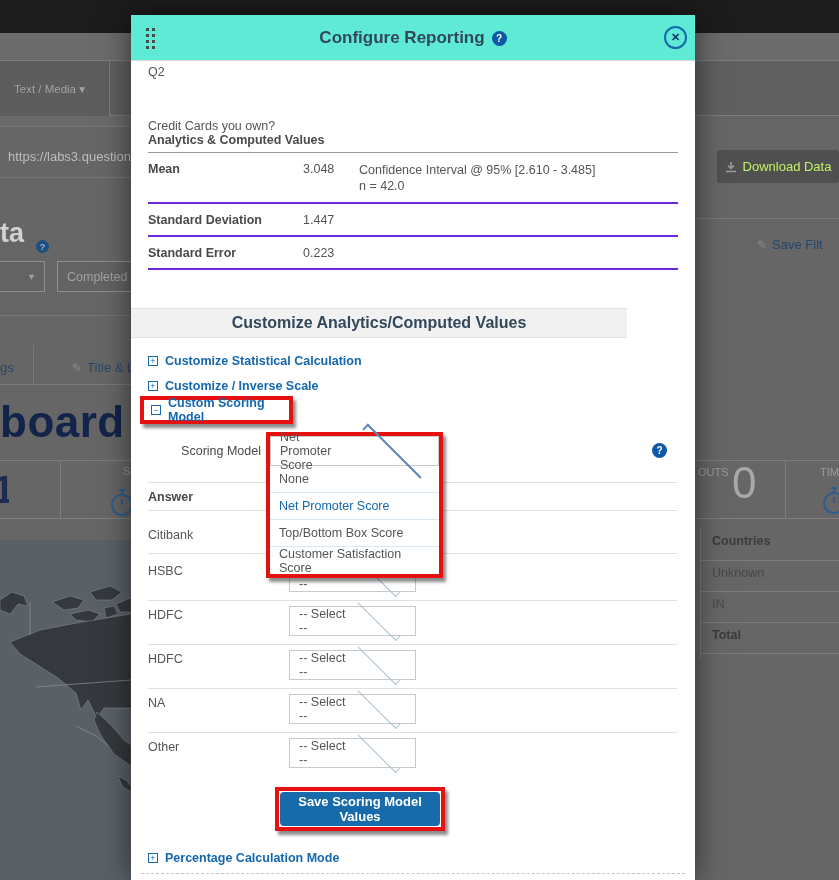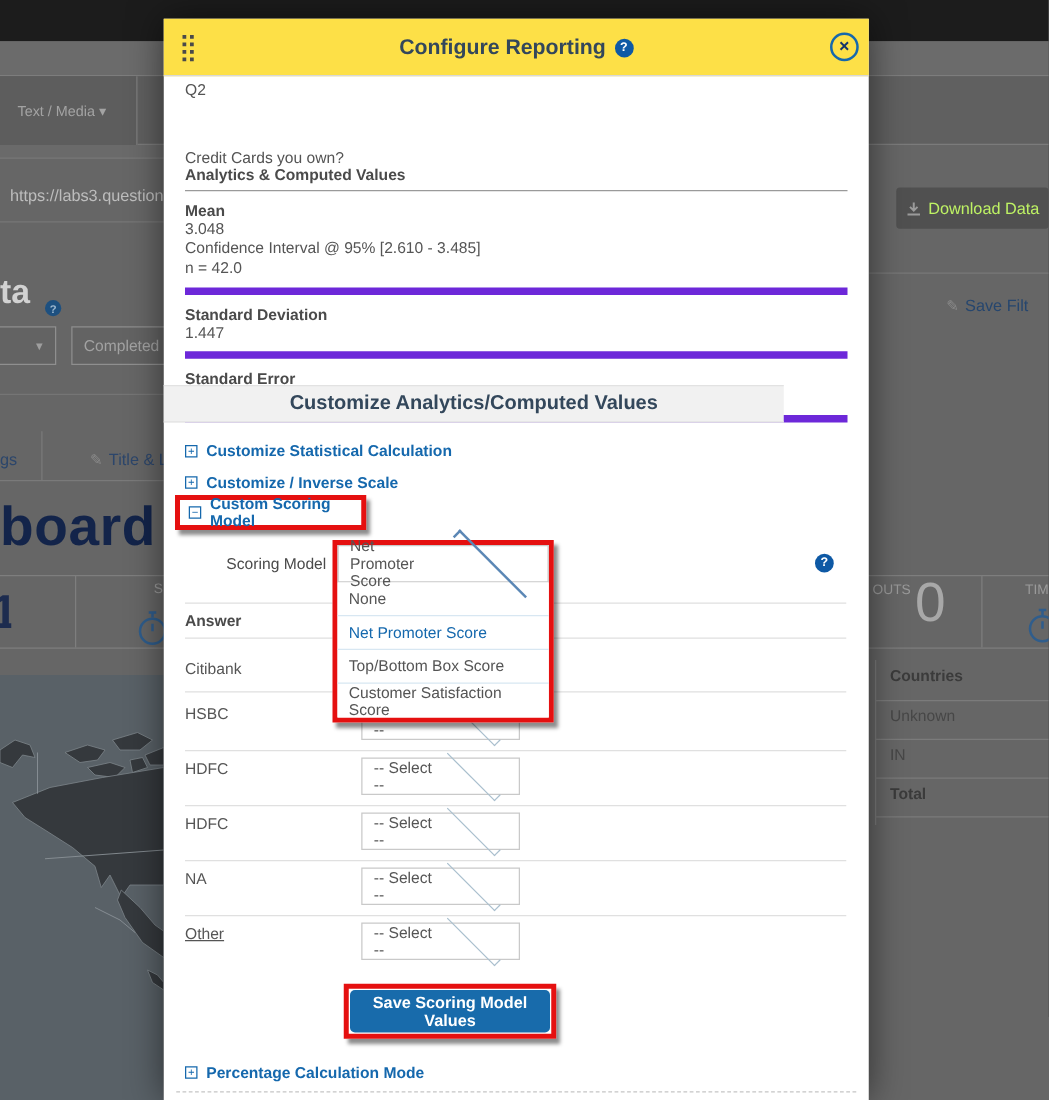--- a/index.html
+++ b/index.html
@@ -49,34 +49,34 @@
   .bg-ctable-border{left:700px;top:528px;width:1px;height:132px;background:#7b7b7b;}
   .bg-cline{left:700px;width:139px;height:1px;background:#7b7b7b;}
   .bg-chead{left:712px;top:534px;color:#3b3b3b;font-size:12.5px;font-weight:bold;}
   .bg-crow{left:712px;color:#474747;font-size:12.5px;}
   .bg-ctotal{left:712px;top:628px;color:#3b3b3b;font-size:12.5px;font-weight:bold;}
   .bg-map{left:0;top:540px;width:131px;height:340px;}
 
   
   .modal{left:131px;top:15px;width:564px;height:865px;background:#fff;
     box-shadow:0 0 28px rgba(0,0,0,.55);font-size:12.5px;color:#545454;}
-  .m-header{position:absolute;left:0;top:0;width:564px;height:46px;background:#fde047;border-bottom:1px solid #d8d8d8;}
+  .m-header{position:absolute;left:0;top:0;width:564px;height:46px;background:#5eead4;border-bottom:1px solid #d8d8d8;}
   .m-title{position:absolute;left:0;top:0;width:564px;height:46px;display:flex;align-items:center;justify-content:center;
     gap:7px;font-size:17px;font-weight:bold;color:#33475b;}
   .qmark{width:15px;height:15px;border-radius:50%;background:#0e59a5;color:#fff;font-size:10px;font-weight:bold;
     display:inline-flex;align-items:center;justify-content:center;}
   .drag-handle{position:absolute;left:15px;top:13px;display:grid;grid-template-columns:3px 3px;grid-gap:3px;}
   .drag-handle i{width:3px;height:3px;background:#4a4a4a;}
   .m-close{position:absolute;right:8px;top:11px;width:23px;height:23px;border:2px solid #1568ad;border-radius:50%;
     color:#16336b;font-size:11px;font-weight:bold;display:flex;align-items:center;justify-content:center;cursor:pointer;}
   .m-q2{position:absolute;left:17px;top:50px;}
   .m-qtext{position:absolute;left:17px;top:104px;}
   .m-antitle{position:absolute;left:17px;top:118px;font-weight:bold;color:#4a4a4a;}
   .m-antable{position:absolute;left:17px;top:137px;width:530px;border-top:1px solid #9a9a9a;}
-  .an-row{display:flex;border-bottom:6px solid #6d28d9;padding:9px 0 8px 0;flex-direction:column;}
+  .an-row{display:flex;border-bottom:2px solid #6d28d9;padding:9px 0 8px 0;}
   .an-label{width:155px;font-weight:bold;color:#4a4a4a;}
   .an-value{width:56px;}
   .an-note{flex:1;line-height:16px;color:#555;}
   .m-bar{position:absolute;left:0;top:293px;width:496px;height:30px;background:#f1f1f1;border-top:1px solid #e2e2e2;
     border-bottom:1px solid #e2e2e2;display:flex;align-items:center;justify-content:center;
     font-size:16px;font-weight:bold;color:#33475b;}
   .c-link{position:absolute;left:17px;display:flex;align-items:center;gap:7px;color:#1568ad;font-weight:bold;cursor:pointer;}
   .pmbox{width:10px;height:10px;border:1px solid #1568ad;font-size:9px;line-height:8px;display:inline-flex;
     align-items:center;justify-content:center;font-weight:normal;flex:none;}
   .redbox{border:4px solid #e51010;box-shadow:3px 4px 3px rgba(0,0,0,.45);}
@@ -301,21 +301,21 @@
     </div>
     <div class="sep" style="top:673px;"></div>
 
     <div class="ans-label" style="top:681px;">NA</div>
     <div class="sel" style="top:679px;">
       <span>-- Select --</span>
       <span class="chev-d"></span>
     </div>
     <div class="sep" style="top:717px;"></div>
 
-    <div class="ans-label" style="top:725px;text-decoration:underline;">Other</div>
+    <div class="ans-label" style="top:725px;">Other</div>
     <div class="sel" style="top:723px;">
       <span>-- Select --</span>
       <span class="chev-d"></span>
     </div>
 
     <div class="rb-drop redbox">
       <div class="osel">
         <span>Net Promoter Score</span>
         <span class="chev-u"></span>
       </div>

